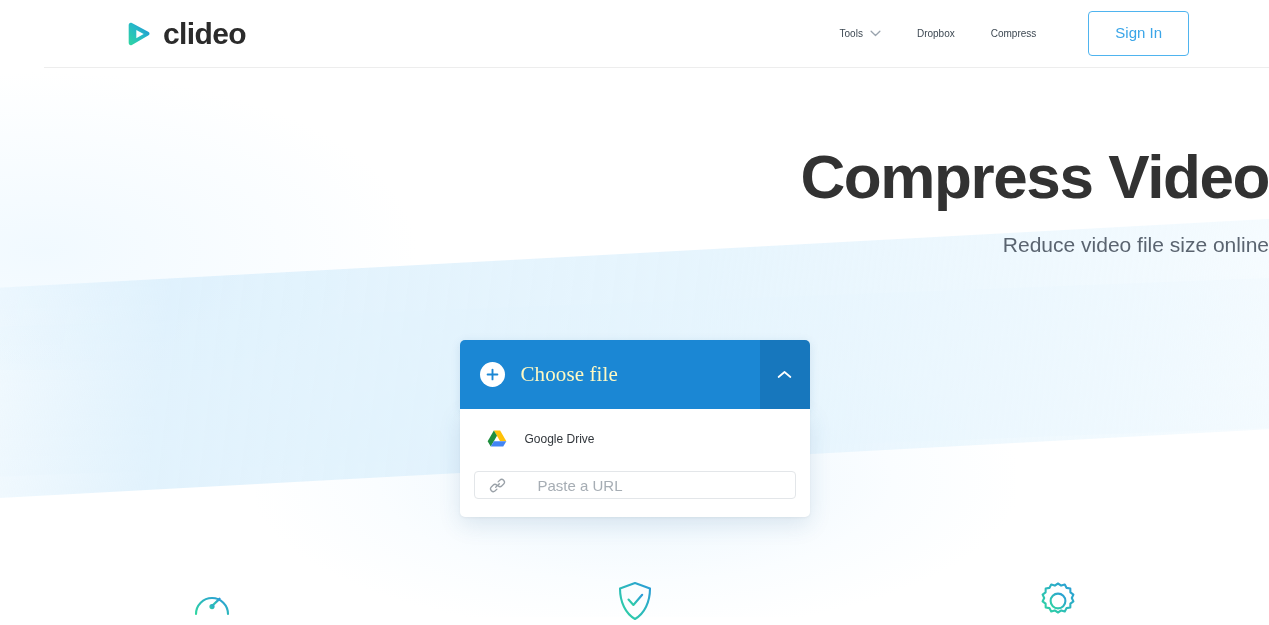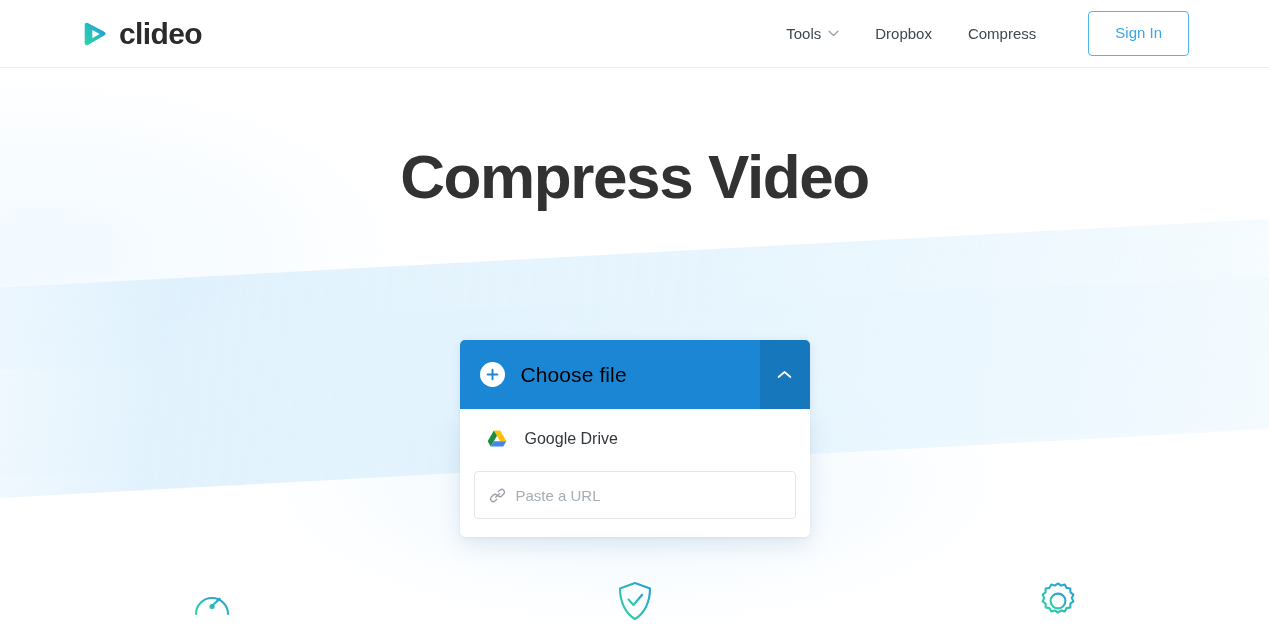--- a/index.html
+++ b/index.html
@@ -73,20 +73,21 @@
   
   .header {
     position: relative;
     z-index: 5;
     height: 68px;
     background: #ffffff;
     border-bottom: 1px solid #ededed;
     display: flex;
     align-items: center;
     padding: 0 80px;
+    margin-left: 44px;
   }
 
   .logo {
     display: flex;
     align-items: center;
     gap: 9px;
     cursor: pointer;
   }
   .logo-mark {
     width: 30px;
@@ -101,21 +102,21 @@
     line-height: 1;
   }
 
   .nav {
     margin-left: auto;
     display: flex;
     align-items: center;
     gap: 0;
   }
   .nav-item {
-    font-size: 15px;
+    font-size: 10px;
     color: #3d4852;
     padding: 8px 18px;
     cursor: pointer;
     display: flex;
     align-items: center;
     gap: 7px;
     white-space: nowrap;
   }
   .chev-down {
     width: 11px;
@@ -132,21 +133,21 @@
     background: #fff;
     cursor: pointer;
     white-space: nowrap;
     line-height: 1.1;
   }
 
   
   .hero {
     position: relative;
     z-index: 2;
-    text-align: center;
+    text-align: right;
     padding-top: 76px;
   }
   .hero-title {
     font-size: 62px;
     font-weight: 700;
     color: #323232;
     letter-spacing: -1.4px;
     line-height: 1.05;
   }
   .hero-sub {
@@ -187,24 +188,25 @@
     height: 25px;
     border-radius: 50%;
     background: #ffffff;
     display: flex;
     align-items: center;
     justify-content: center;
     flex: none;
   }
   .plus-circle svg { display: block; }
   .choose-label {
-    color: #000000;
+    color: #fef9c3;
     font-size: 21px;
     font-weight: 400;
     letter-spacing: 0.1px;
+    font-family: Liberation Serif, serif;
   }
   .choose-toggle {
     width: 50px;
     background: #1777bd;
     display: flex;
     align-items: center;
     justify-content: center;
     cursor: pointer;
   }
 
@@ -221,32 +223,32 @@
     padding: 13px 26px;
     cursor: pointer;
   }
   .dd-icon {
     width: 22px;
     height: 22px;
     flex: none;
     display: block;
   }
   .dd-label {
-    font-size: 16px;
+    font-size: 12px;
     color: #32373c;
   }
 
   .url-row {
     margin: 8px 14px 0 14px;
-    height: 48px;
+    height: 28px;
     border: 1px solid #e3e6e9;
     border-radius: 4px;
     display: flex;
     align-items: center;
-    gap: 9px;
+    gap: 31px;
     padding: 0 13px;
     background: #fff;
   }
   .url-input {
     border: none;
     outline: none;
     flex: 1;
     font-family: "Liberation Sans", sans-serif;
     font-size: 15px;
     color: #4a4f55;
@@ -317,20 +319,21 @@
     <div class="nav-item">
       <span>Compress</span>
     </div>
 
     <button class="signin-btn">Sign In</button>
   </div>
 </div>
 
 <div class="hero">
   <h1 class="hero-title">Compress Video</h1>
+  <p class="hero-sub">Reduce video file size online</p>
 </div>
 
 <div class="upload-wrap">
 
   <div class="choose-row">
     <div class="choose-main">
       <span class="plus-circle">
         <svg width="13" height="13" viewBox="0 0 13 13">
           <path d="M6.5 1.6v9.8M1.6 6.5h9.8" stroke="#1b87d4" stroke-width="1.9" stroke-linecap="round"></path>
         </svg>

